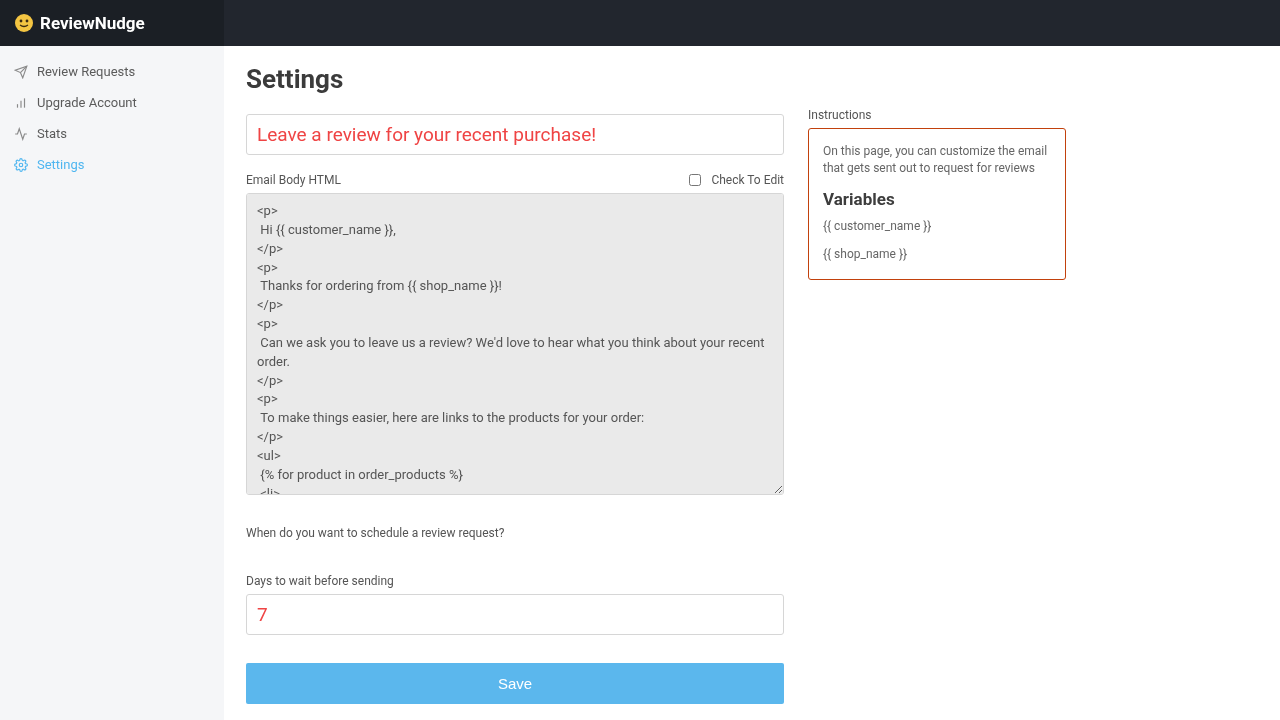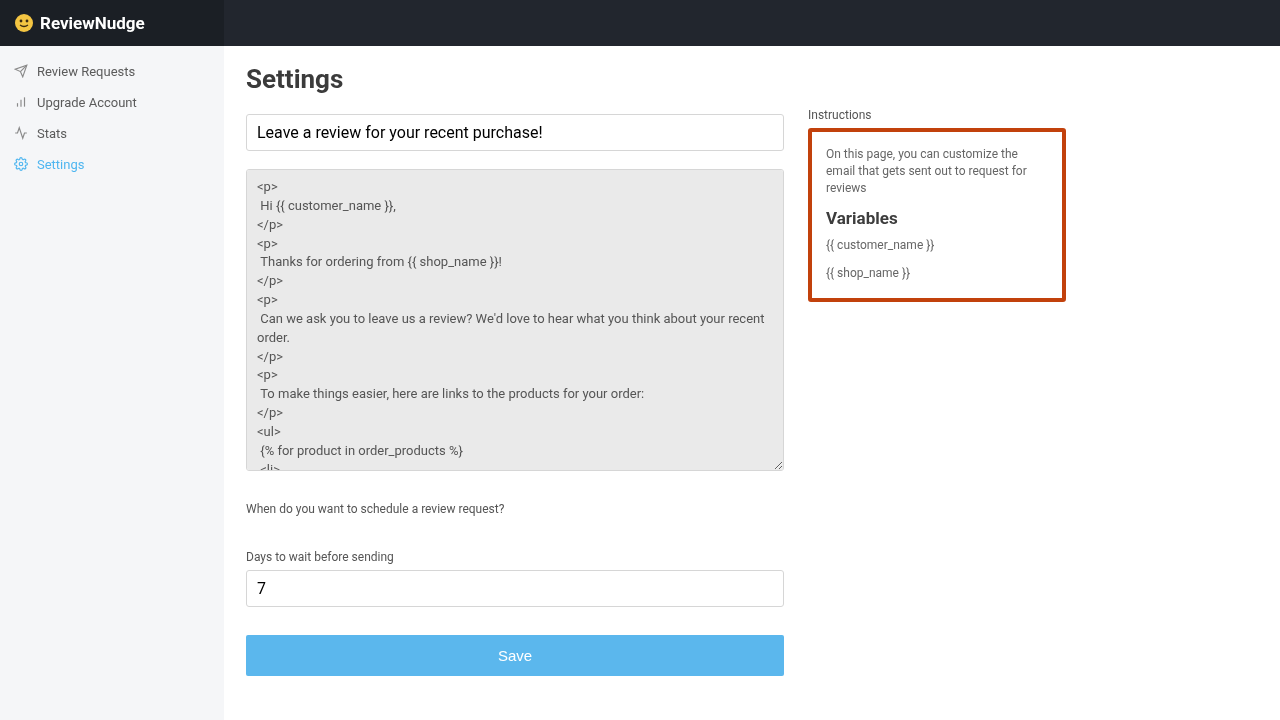--- a/index.html
+++ b/index.html
@@ -5,48 +5,48 @@
 * { box-sizing: border-box; margin: 0; padding: 0; }
 body { font-family: -apple-system, BlinkMacSystemFont, "Segoe UI", Roboto, "Helvetica Neue", Arial, sans-serif; font-size: 13px; color: #4a4a4a; background: #f5f6f8; width: 1280px; height: 720px; overflow: hidden; }
 
 .topbar { height: 46px; background: #22262e; display: flex; align-items: center; }
 .logo-region { width: 224px; height: 46px; background: #1b1f25; display: flex; align-items: center; padding-left: 14px; gap: 6px; }
 .logo-icon { width: 20px; height: 20px; display: inline-flex; }
 .brand-name { color: #fff; font-weight: 700; font-size: 17px; letter-spacing: 0; }
 
 .layout { display: flex; height: calc(720px - 46px); }
 .sidebar { width: 224px; background: #f5f6f8; padding-top: 10px; }
-.nav-item { display: flex; align-items: flex-start; gap: 9px; padding: 8px 14px; color: #5b5b5b; cursor: pointer; font-size: 13px; }
+.nav-item { display: flex; align-items: center; gap: 9px; padding: 8px 14px; color: #5b5b5b; cursor: pointer; font-size: 13px; }
 .nav-item.active { color: #4fb6f0; }
 .nav-item .icon { width: 14px; height: 14px; display: inline-flex; align-items: center; justify-content: center; flex-shrink: 0; }
 .nav-item.active .icon svg { stroke: #4fb6f0; }
 
 .main { flex: 1; background: #fff; padding: 18px 22px 0 22px; display: flex; gap: 24px; overflow: hidden; }
 .form-col { width: 538px; }
 .side-col { width: 258px; }
 
 .page-title { font-size: 26px; font-weight: 700; color: #3b3b3b; margin-bottom: 20px; }
 
 .field-label { font-size: 12px; color: #555; margin-bottom: 6px; display: block; }
 .field-row { display: flex; align-items: center; justify-content: space-between; margin-bottom: 6px; }
 .check-wrap { display: flex; align-items: center; gap: 10px; font-size: 12px; color: #555; }
 
-.text-input, .select-input, .textarea-input { width: 100%; border: 1px solid #d6d6d6; border-radius: 3px; padding: 8px 10px; font-size: 16px; color: #000000; font-family: inherit; background: #fff; }
+.text-input, .select-input, .textarea-input { width: 100%; border: 1px solid #d6d6d6; border-radius: 3px; padding: 8px 10px; font-size: 19px; color: #ef4444; font-family: inherit; background: #fff; }
 .textarea-input { background: #eaeaea; color: #555; resize: both; height: 302px; line-height: 1.45; font-size: 13px; overflow-y: scroll; }
 .textarea-input:disabled { color: #555; }
 .select-input { appearance: none; -webkit-appearance: none; background-image: none; position: relative; }
 .select-wrap { position: relative; }
 .select-caret { position: absolute; right: 8px; top: 50%; transform: translateY(-50%); font-size: 9px; color: #555; pointer-events: none; }
 
 .gap { height: 18px; }
 .gap-lg { height: 28px; }
 
 .save-btn { width: 100%; background: #5bb7ed; color: #fff; border: none; padding: 12px 0; font-size: 15px; border-radius: 2px; cursor: pointer; font-weight: 500; }
 
-.panel { border: 4px solid #c2410c; border-radius: 3px; padding: 14px 14px 18px 14px; margin-top: 6px; background: #fff; }
+.panel { border: 1px solid #c2410c; border-radius: 3px; padding: 14px 14px 18px 14px; margin-top: 6px; background: #fff; }
 .panel p { font-size: 12px; color: #666; line-height: 1.4; }
 .panel h3 { font-size: 17px; font-weight: 700; color: #3d3d3d; margin: 12px 0 10px 0; }
 .var-line { font-size: 12px; color: #666; margin-top: 8px; }
 
 input[type="checkbox"] { width: 12px; height: 12px; }
 
 svg { display: block; }
 </style>
 </head>
 <body>
@@ -106,20 +106,27 @@
   </div>
 
   <div class="main">
     <div class="form-col">
       <h1 class="page-title">Settings</h1>
 
       <input class="text-input" type="text" value="Leave a review for your recent purchase!" style="">
 
       <div class="gap"></div>
 
+      <div class="field-row">
+        <label class="field-label" style="margin-bottom:0">Email Body HTML</label>
+        <div class="check-wrap">
+          <input type="checkbox" style="">
+          <span>Check To Edit</span>
+        </div>
+      </div>
       <textarea class="textarea-input" disabled="" style="">&lt;p&gt;
  Hi {{ customer_name }},
 &lt;/p&gt;
 &lt;p&gt;
  Thanks for ordering from {{ shop_name }}!
 &lt;/p&gt;
 &lt;p&gt;
  Can we ask you to leave us a review? We'd love to hear what you think about your recent order.
 &lt;/p&gt;
 &lt;p&gt;

